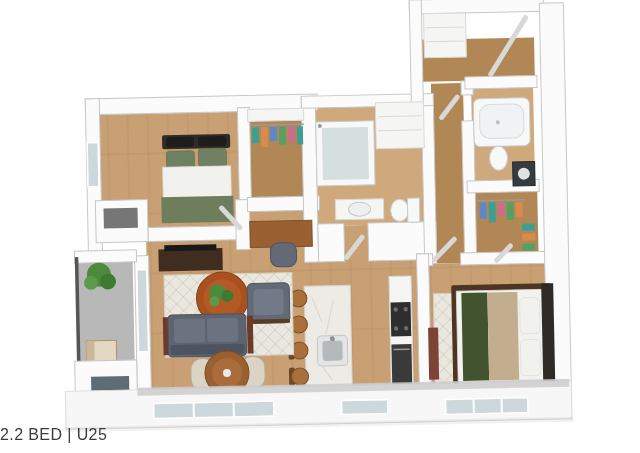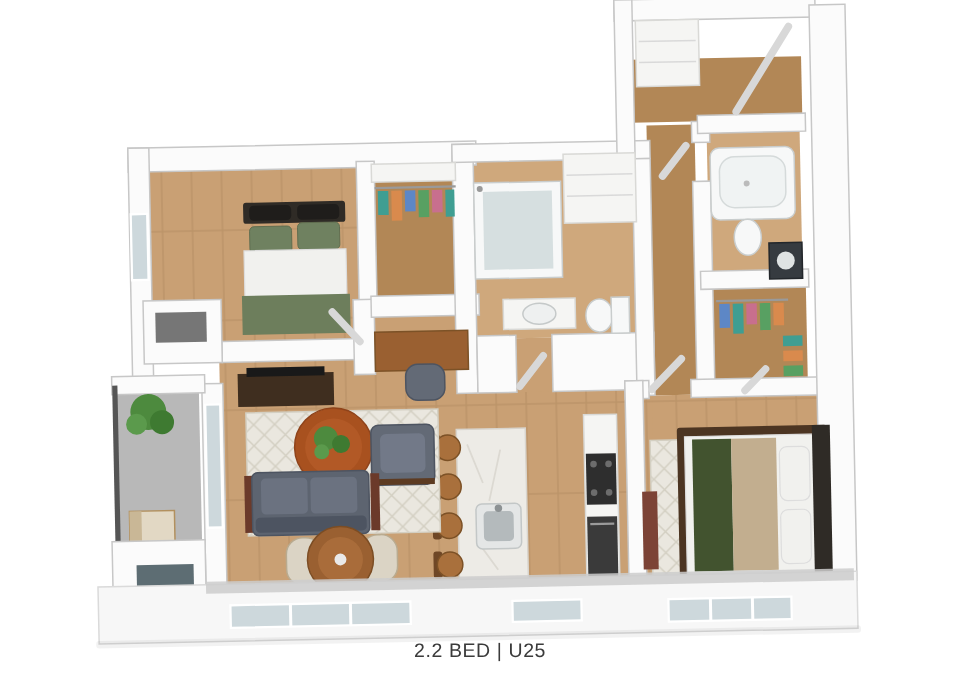--- a/index.html
+++ b/index.html
@@ -1,19 +1,19 @@
 <!DOCTYPE html>
 <html style="--c-wall: #fbfbfb; --c-wall-edge: #c7c7c7; --c-wood: #c9a074; --c-wood-dark: #b28756; --c-wood-light: #cfa87c; --c-balcony-floor: #b8b8b8; --c-rug: #eae7df; --c-rug-line: #d3cfc2; --c-sofa: #5d6470; --c-sofa-light: #6b7280; --c-sofa-dark: #4d5461; --c-chair-gray: #636a76; --c-table-orange: #a8511f; --c-wood-furn: #9a6031; --c-beige: #dbd4c5; --c-console: #3f2e1f; --c-marble: #edebe6; --c-counter: #f5f5f3; --c-appliance: #2e2e2e; --c-fixture: #f7f8f8; --c-fixture-edge: #c9cdcd; --c-glass: #d6dfe0; --c-window: #cdd8dc; --c-bed-green: #6f8160; --c-blanket-green: #6d7e5c; --c-runner-green: #42532f; --c-duvet: #f1f1ee; --c-tan: #c2ae8f; --c-bed-frame: #4c3522; --c-headboard: #2f2b26; --c-plant: #4d8a3e; --c-caption: #3b3b3b; --c-clothes-0: #3f9e92; --c-clothes-1: #d98a4d; --c-clothes-2: #5d87c6; --c-clothes-3: #58a062; --c-clothes-4: #c86f8e;"><head>
 <meta charset="utf-8">
 <style>
   html,body{margin:0;padding:0;background:#ffffff;}
   .stage{position:relative;width:640px;height:453px;background:#ffffff;overflow:hidden;
          font-family:"Liberation Sans", sans-serif;}
-  .caption{position:absolute;left:0;top:426px;width:100%;text-align:center;
-           font-size:13px;letter-spacing:.4px;color:var(--c-caption,#3b3b3b);}
+  .caption{position:absolute;left:0;top:426px;width:100%;
+           font-size:16px;letter-spacing:.4px;color:var(--c-caption,#3b3b3b);}
   svg{position:absolute;left:0;top:0;}
   .wall{fill:var(--c-wall);stroke:var(--c-wall-edge);stroke-width:1;}
   .wood{fill:var(--c-wood);}
   .wood-dark{fill:var(--c-wood-dark);}
   .wood-light{fill:var(--c-wood-light);}
   .gray-floor{fill:var(--c-balcony-floor);}
   .rug{fill:var(--c-rug);stroke:var(--c-rug-line);stroke-width:1;}
   .sofa{fill:var(--c-sofa);stroke:var(--c-sofa-dark);stroke-width:1;}
   .sofa-light{fill:var(--c-sofa-light);}
   .sofa-dark{fill:var(--c-sofa-dark);}

